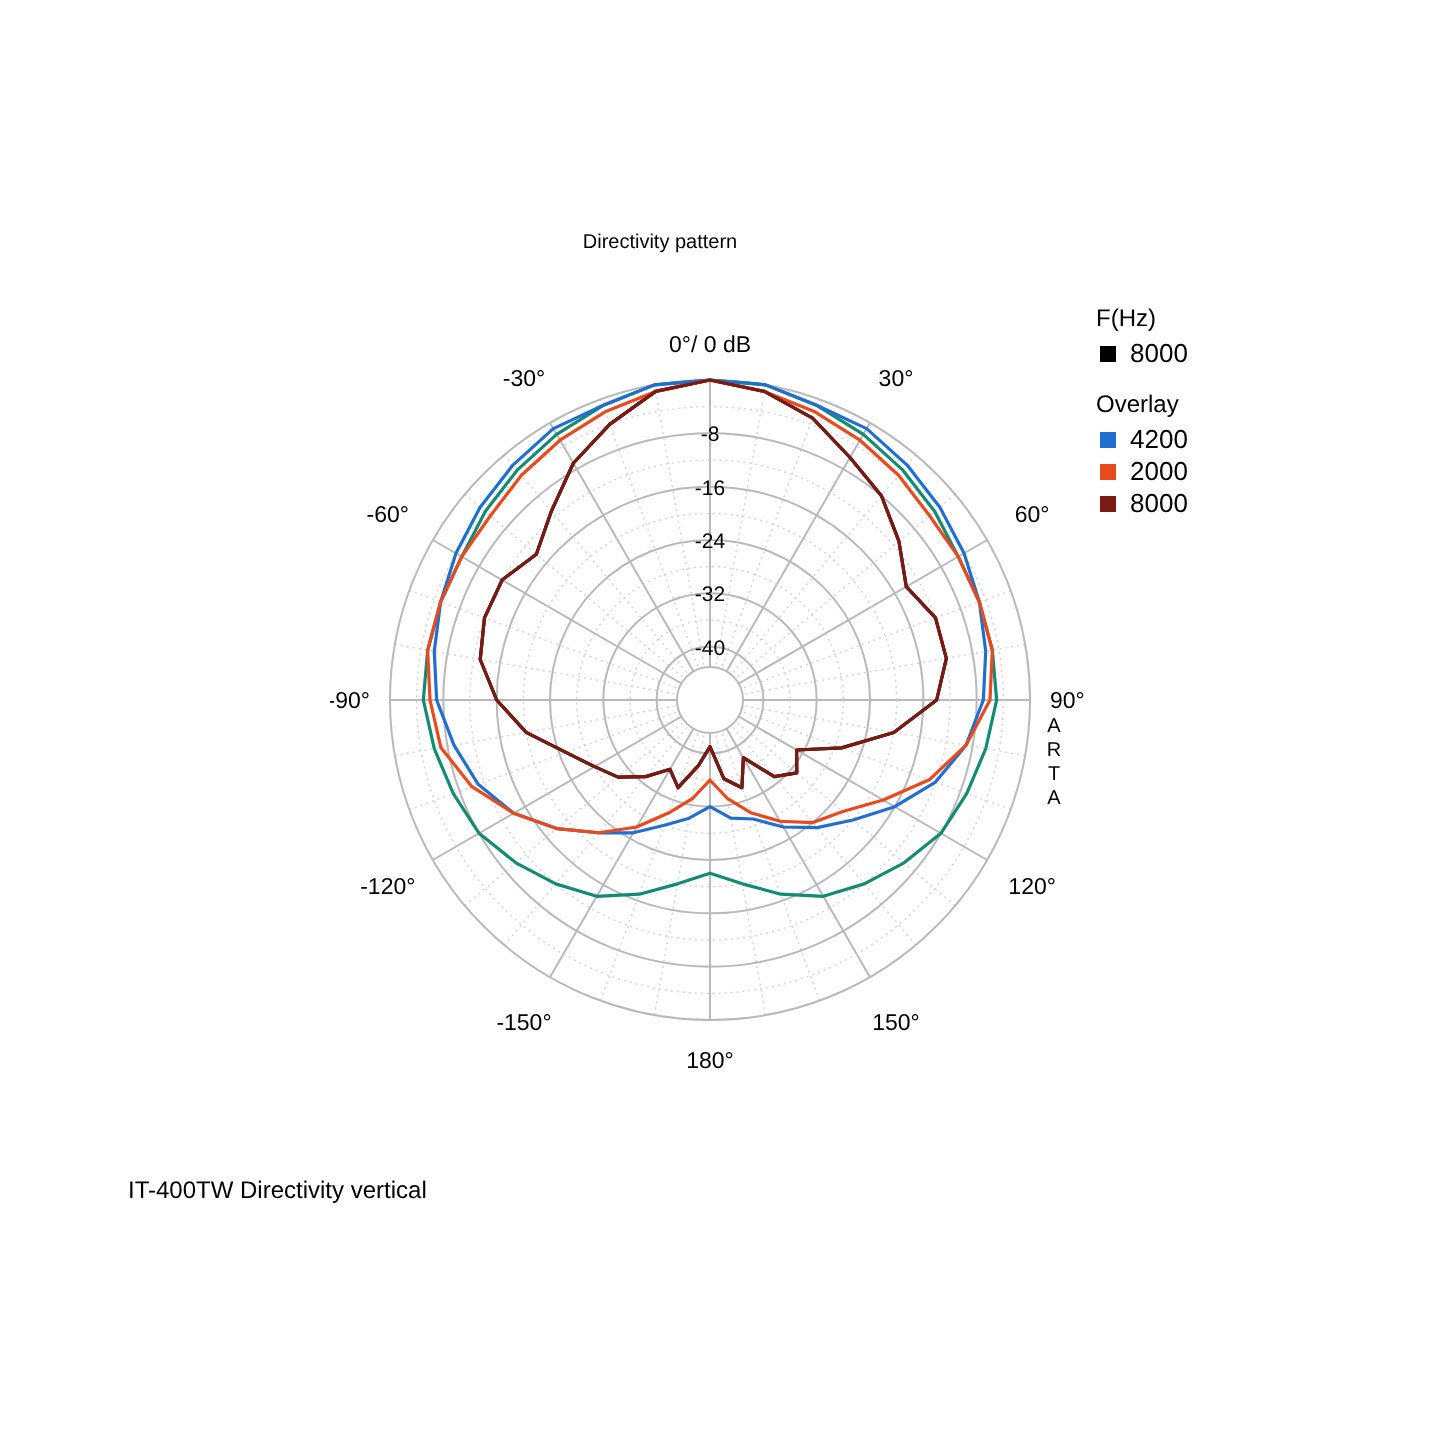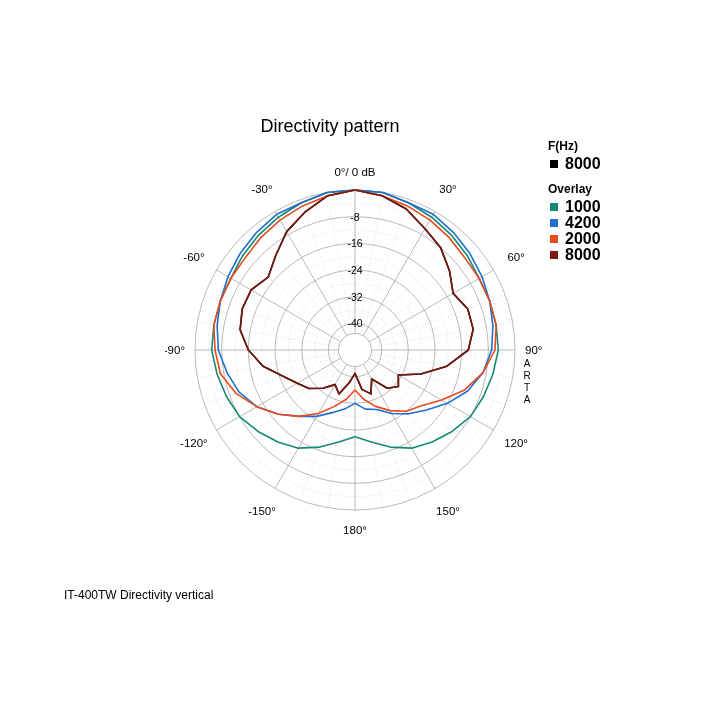--- a/index.html
+++ b/index.html
@@ -14,62 +14,61 @@
     background: #ffffff;
     font-family: "Liberation Sans", sans-serif;
     overflow: hidden;
   }
   #chart-title {
     position: absolute;
     left: 0;
     top: 116px;
     width: 660px;
     text-align: center;
-    font-size: 18px;
+    font-size: 10px;
     color: #000000;
   }
   #polar-wrap {
     position: absolute;
     left: 145px;
     top: 140px;
     width: 380px;
     height: 420px;
     margin-left: 20px;
   }
   #polar-svg {
     display: block;
   }
   #legend {
     position: absolute;
     left: 548px;
-    top: 139px;
+    top: 152px;
     width: 140px;
     font-size: 12px;
     color: #000000;
-    font-weight: bold;
   }
   .legend-heading {
     font-size: 12px;
     color: #000000;
     margin-bottom: 3px;
   }
   .legend-row {
     display: flex;
     align-items: center;
     height: 16px;
     margin-left: 2px;
   }
   .legend-swatch {
     width: 8px;
     height: 8px;
     margin-right: 7px;
     flex: none;
   }
   .legend-label {
-    font-size: 16px;
+    font-size: 13px;
     color: #000000;
     line-height: 16px;
   }
   .legend-gap {
     height: 10px;
   }
   #caption {
     position: absolute;
     left: 64px;
     top: 588px;
@@ -227,24 +226,20 @@
     <div id="legend-primary">
         <div class="legend-row">
           <span class="legend-swatch" style="background: rgb(0, 0, 0);"></span>
           <span class="legend-label">8000</span>
         </div>
       </div>
     <div class="legend-gap"></div>
     <div class="legend-heading">Overlay</div>
     <div id="legend-overlay">
         <div class="legend-row">
-          <span class="legend-swatch" style="background: rgb(19, 138, 114);"></span>
-          <span class="legend-label">1000</span>
-        </div>
-        <div class="legend-row">
           <span class="legend-swatch" style="background: rgb(31, 111, 208);"></span>
           <span class="legend-label">4200</span>
         </div>
         <div class="legend-row">
           <span class="legend-swatch" style="background: rgb(232, 73, 29);"></span>
           <span class="legend-label">2000</span>
         </div>
         <div class="legend-row">
           <span class="legend-swatch" style="background: rgb(123, 26, 18);"></span>
           <span class="legend-label">8000</span>

